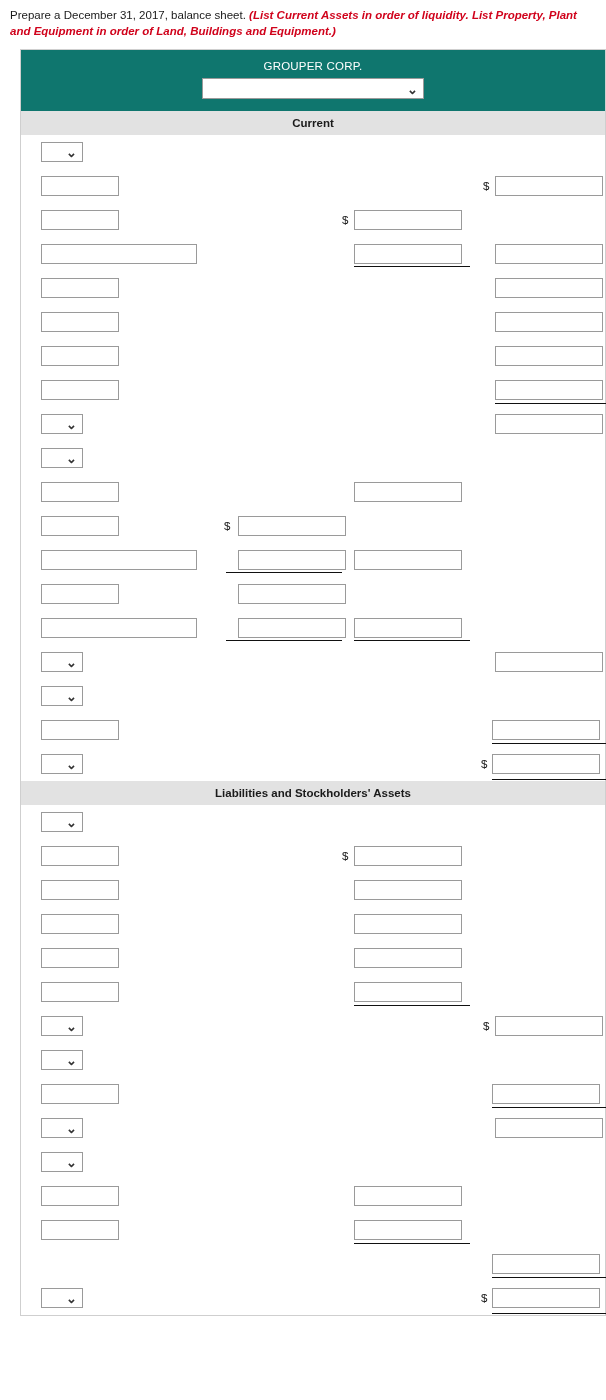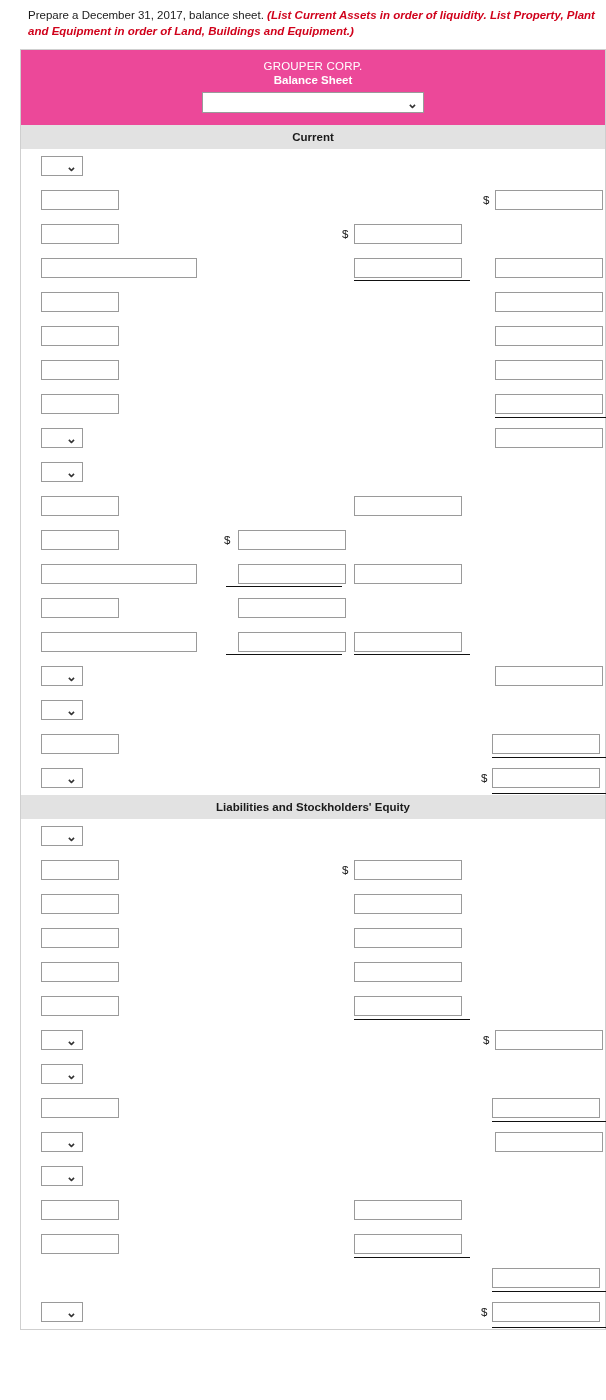--- a/index.html
+++ b/index.html
@@ -12,21 +12,21 @@
   #page {
     width: 606px;
     height: 1400px;
     position: relative;
     overflow: hidden;
     background: #ffffff;
   }
 
   
   .instruction {
-    padding: 8px 10px 4px 28px;
+    padding: 8px 10px 4px 10px;
     font-size: 11.5px;
     line-height: 1.35;
     color: #1a1a1a;
     font-weight: 600;
   }
   .instruction .plain {
     font-weight: 400;
   }
   .instruction .red {
     color: #d0021b;
@@ -40,21 +40,21 @@
     margin: 6px 0 0 20px;
     width: 586px;
     border-left: 1px solid #cfcfcf;
     border-right: 1px solid #cfcfcf;
     border-top: 1px solid #cfcfcf;
     border-bottom: 1px solid #cfcfcf;
     background: #ffffff;
   }
 
   .header-band {
-    background: #ec4899;
+    background: #0f766e;
     color: #ffffff;
     text-align: center;
     padding: 10px 0 12px 0;
   }
   .header-band .co {
     font-size: 11.5px;
     letter-spacing: .2px;
   }
   .header-band .bs {
     font-size: 11.5px;
@@ -152,21 +152,20 @@
 
   <div class="instruction">
     <span class="plain">Prepare a December 31, 2017, balance sheet.</span>
     <span class="red">(List Current Assets in order of liquidity. List Property, Plant and Equipment in order of Land, Buildings and Equipment.)</span>
   </div>
 
   <div class="sheet">
 
     <div class="header-band">
       <div class="co">GROUPER CORP.</div>
-      <div class="bs">Balance Sheet</div>
       <div class="header-select-wrap">
         <div class="dd header-dd">
           <span class="chev">⌄</span>
         </div>
       </div>
     </div>
 
     <div class="section-band">Current</div>
 
     <div class="rows">
@@ -272,21 +271,21 @@
 
       <div class="row">
         <div class="cell c-label"><div class="dd row-dd"><span class="chev">⌄</span></div></div>
         <span class="dollar" style="left:460px;">$</span>
         <div class="cell" style="left:471px;"><input class="txt w-num" value="" style=""></div>
         <div class="uline" style="left:471px; width:118px; bottom:1px;"></div>
       </div>
 
     </div>
 
-    <div class="section-band">Liabilities and Stockholders' Equity</div>
+    <div class="section-band">Liabilities and Stockholders' Assets</div>
 
     <div class="rows">
 
       <div class="row">
         <div class="cell c-label"><div class="dd row-dd"><span class="chev">⌄</span></div></div>
       </div>
 
       <div class="row">
         <div class="cell c-label"><input class="txt w-short" value="" style=""></div>
         <span class="dollar c-col2d">$</span>

